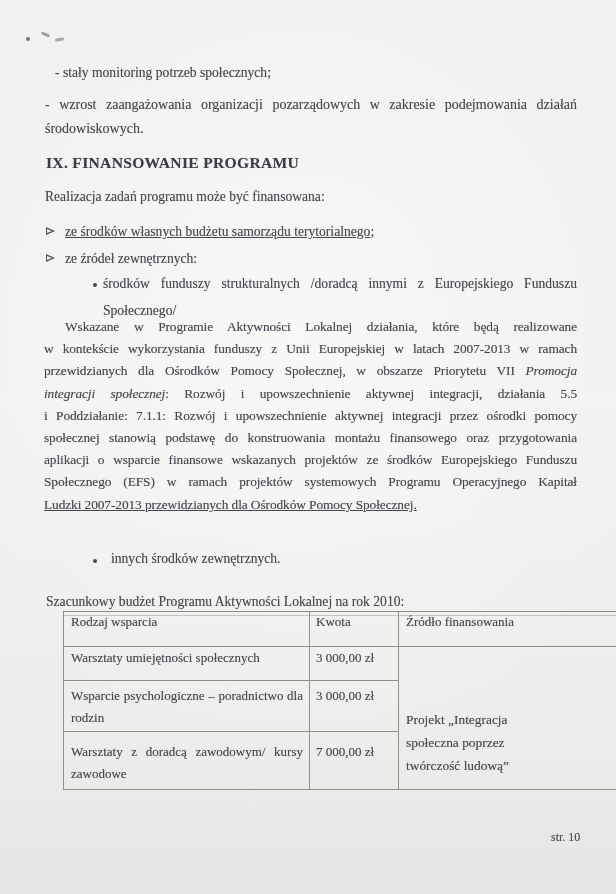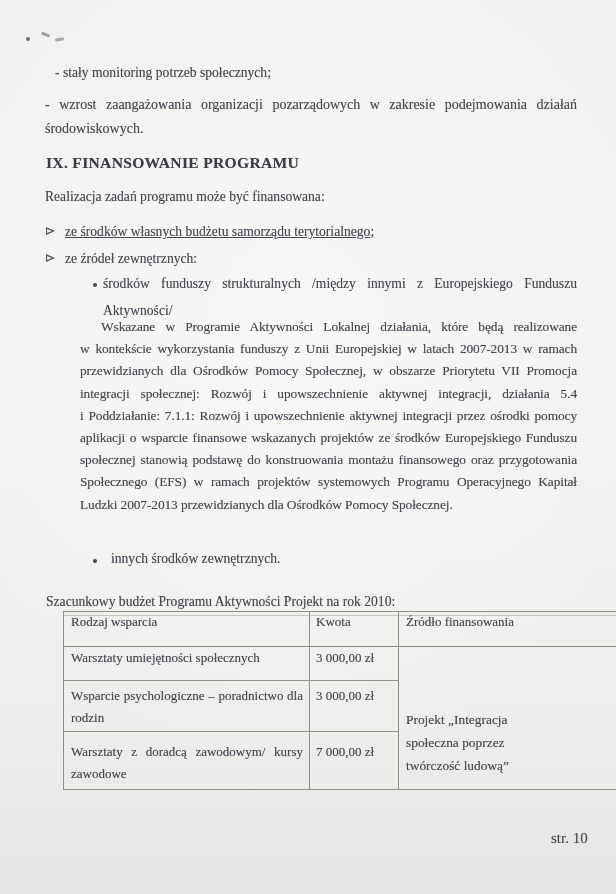--- a/index.html
+++ b/index.html
@@ -45,45 +45,45 @@
   #b2t{left:65px;top:251px;}
 
   .dot{position:absolute;width:4px;height:4px;border-radius:50%;background:var(--ink);}
   #d1{left:93px;top:283px;}
   #d2{left:93px;top:559px;}
   #sub1{position:absolute;left:103px;top:270px;width:474px;line-height:27px;font-size:13.6px;}
   #sub2t{left:111px;top:551px;}
 
   #mainpara{position:absolute;left:44px;top:316px;width:533px;line-height:22.2px;
             font-size:13.4px;letter-spacing:-0.1px;}
-  .pl{text-align:justify;text-align-last:justify;white-space:nowrap;margin-left:36px;}
-  .pl.last{text-align-last:left;}
+  .pl{text-align:justify;text-align-last:justify;white-space:nowrap;}
+  .pl.last{text-align-last:left;text-decoration:underline;}
   .ind{padding-left:21px;box-sizing:border-box;}
-  .it{}
+  .it{font-style:italic;}
 
   #caption{left:46px;top:594px;}
 
   #btable{position:absolute;left:63px;top:611px;width:589px;height:179px;box-sizing:border-box;
           border:1px solid var(--line);display:grid;
           grid-template-columns:246px 89px 1fr;grid-template-rows:35px 34px 51px 1fr;
           font-size:13px;}
   #btable::before{content:"";position:absolute;left:0;right:0;top:3px;height:1px;background:var(--line);opacity:.45;}
   .cell{box-sizing:border-box;overflow:hidden;padding-left:7px;padding-right:6px;}
   .c2{padding-left:6px;}
   .brd{border-right:1px solid var(--line);}
   .bb{border-bottom:1px solid var(--line);}
   .th{padding-top:2px;}
   .r1{padding-top:3px;}
   .r2{padding-top:4px;line-height:21.5px;}
   .r3{padding-top:9px;line-height:21.5px;}
   .cj{text-align:justify;text-align-last:justify;white-space:nowrap;}
   #merged{grid-column:3;grid-row:2/5;padding-top:61px;text-align:left;
           line-height:23.2px;font-size:13.4px;}
 
-  #pagenum{left:551px;top:830px;font-size:15px;}
+  #pagenum{left:551px;top:830px;font-size:12px;}
 </style>
 </head>
 <body>
 
 <div id="page">
 
   <div class="speck" id="s1"></div>
   <div class="speck" id="s2"></div>
   <div class="speck" id="s3"></div>
 
@@ -99,40 +99,40 @@
   <div class="txt" id="lead">Realizacja zadań programu może być finansowana:</div>
 
   <div class="arrow" id="a1"></div>
   <div class="txt" id="b1t">ze środków własnych budżetu samorządu terytorialnego;</div>
 
   <div class="arrow" id="a2"></div>
   <div class="txt" id="b2t">ze źródeł zewnętrznych:</div>
 
   <div class="dot" id="d1"></div>
   <div id="sub1">
-    <div class="jl">środków funduszy strukturalnych /między innymi z Europejskiego Funduszu</div>
-    <div>Aktywności/</div>
+    <div class="jl">środków funduszy strukturalnych /doradcą innymi z Europejskiego Funduszu</div>
+    <div>Społecznego/</div>
   </div>
 
   <div id="mainpara">
     <div class="pl ind"><span>Wskazane w Programie Aktywności Lokalnej działania, które będą realizowane</span></div>
     <div class="pl"><span>w kontekście wykorzystania funduszy z Unii Europejskiej w latach 2007-2013 w ramach</span></div>
     <div class="pl"><span>przewidzianych dla Ośrodków Pomocy Społecznej, w obszarze Priorytetu VII </span><span class="it">Promocja</span></div>
-    <div class="pl"><span class="it">integracji społecznej</span><span>: Rozwój i upowszechnienie aktywnej integracji, działania 5.4</span></div>
+    <div class="pl"><span class="it">integracji społecznej</span><span>: Rozwój i upowszechnienie aktywnej integracji, działania 5.5</span></div>
     <div class="pl"><span>i Poddziałanie: 7.1.1: Rozwój i upowszechnienie aktywnej integracji przez ośrodki pomocy</span></div>
+    <div class="pl"><span>społecznej stanowią podstawę do konstruowania montażu finansowego oraz przygotowania</span></div>
     <div class="pl"><span>aplikacji o wsparcie finansowe wskazanych projektów ze środków Europejskiego Funduszu</span></div>
-    <div class="pl"><span>społecznej stanowią podstawę do konstruowania montażu finansowego oraz przygotowania</span></div>
     <div class="pl"><span>Społecznego (EFS) w ramach projektów systemowych Programu Operacyjnego Kapitał</span></div>
     <div class="pl last"><span>Ludzki 2007-2013 przewidzianych dla Ośrodków Pomocy Społecznej.</span></div>
   </div>
 
   <div class="dot" id="d2"></div>
   <div class="txt" id="sub2t">innych środków zewnętrznych.</div>
 
-  <div class="txt" id="caption">Szacunkowy budżet Programu Aktywności Projekt na rok 2010:</div>
+  <div class="txt" id="caption">Szacunkowy budżet Programu Aktywności Lokalnej na rok 2010:</div>
 
   <div id="btable">
     <div class="cell th brd bb">Rodzaj wsparcia</div>
     <div class="cell th c2 brd bb">Kwota</div>
     <div class="cell th bb">Źródło finansowania</div>
 
     <div class="cell r1 brd bb">Warsztaty umiejętności społecznych</div>
     <div class="cell r1 c2 brd bb">3 000,00 zł</div>
 
     <div class="cell" id="merged">

